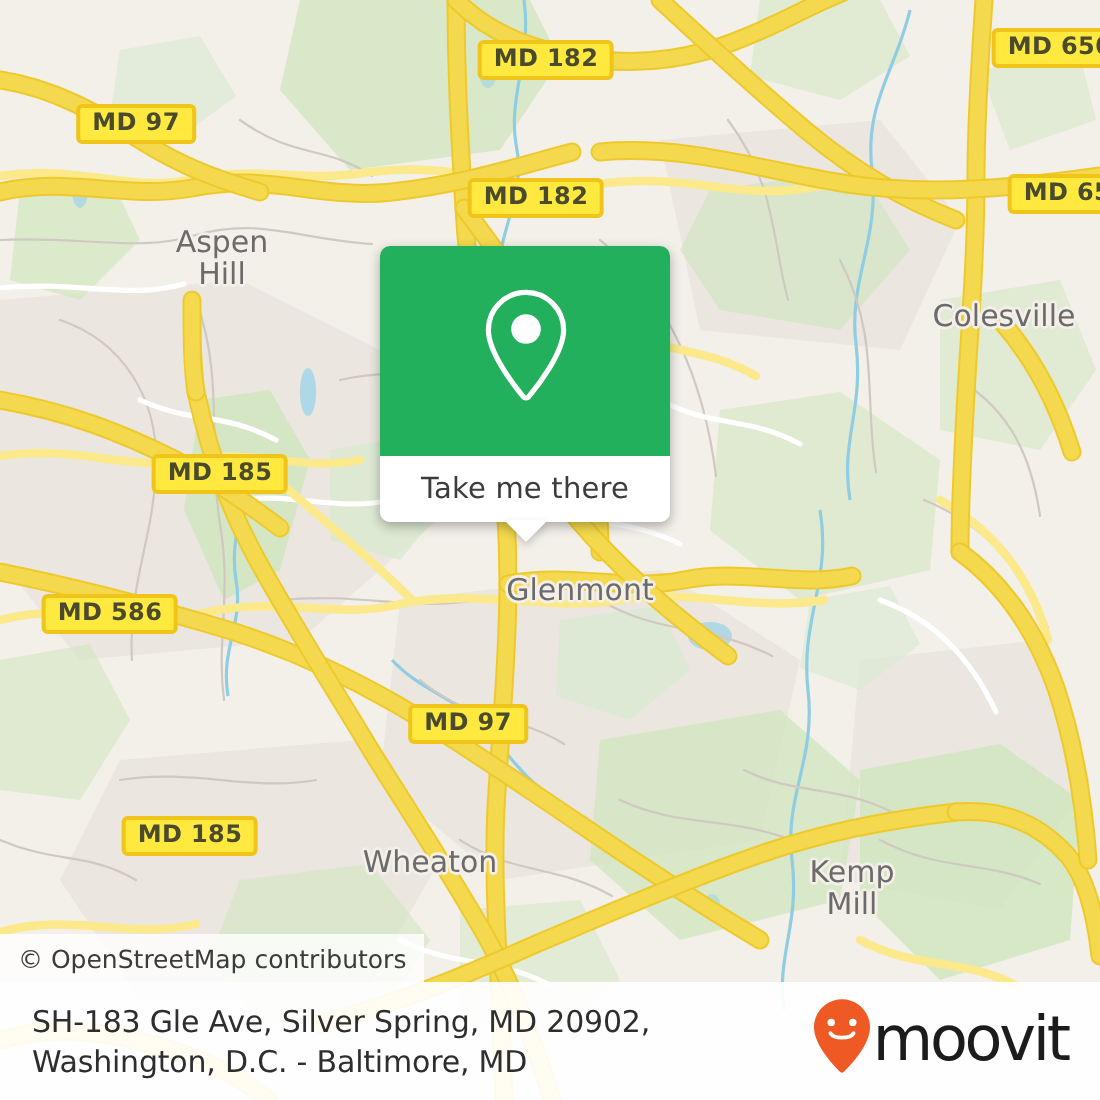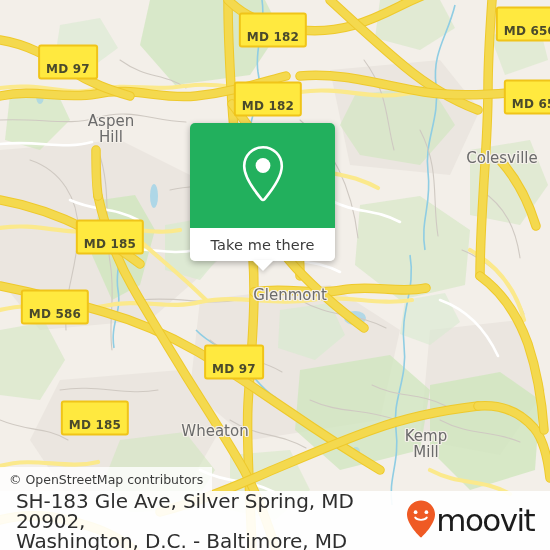--- a/index.html
+++ b/index.html
@@ -56,21 +56,21 @@
     position: absolute;
     transform: translate(-50%, -50%);
     background: #ffe93f;
     border: 2px solid #f0c419;
     border-radius: 3px;
     color: #4a4a2c;
     font-family: "DejaVu Sans", sans-serif;
     font-size: 12px;
     font-weight: 700;
     letter-spacing: .2px;
-    padding: 16px 6px 2px 6px;
+    padding: 1px 6px 2px 6px;
     white-space: nowrap;
     line-height: 13px;
   }
 
   
   .callout {
     position: absolute;
     left: 190px;
     top: 123px;
     width: 145px;
@@ -142,21 +142,21 @@
     background: rgba(255,255,255,.92);
     display: flex;
     align-items: center;
     justify-content: space-between;
     z-index: 60;
   }
   .addr {
     padding-left: 16px;
     color: #2e2e2e;
     font-family: "DejaVu Sans", sans-serif;
-    font-size: 20px;
+    font-size: 15px;
     line-height: 20px;
     white-space: pre-line;
     letter-spacing: -.1px;
   }
   .brand {
     display: flex;
     align-items: center;
     padding-right: 16px;
     gap: 0px;
   }

